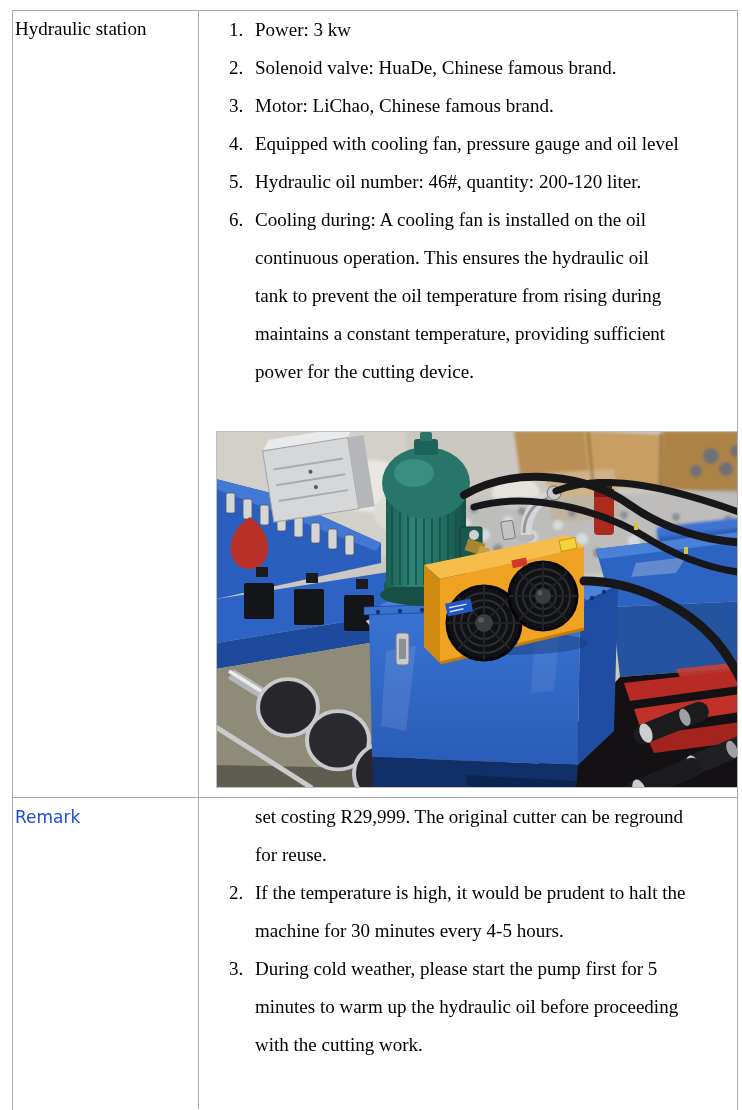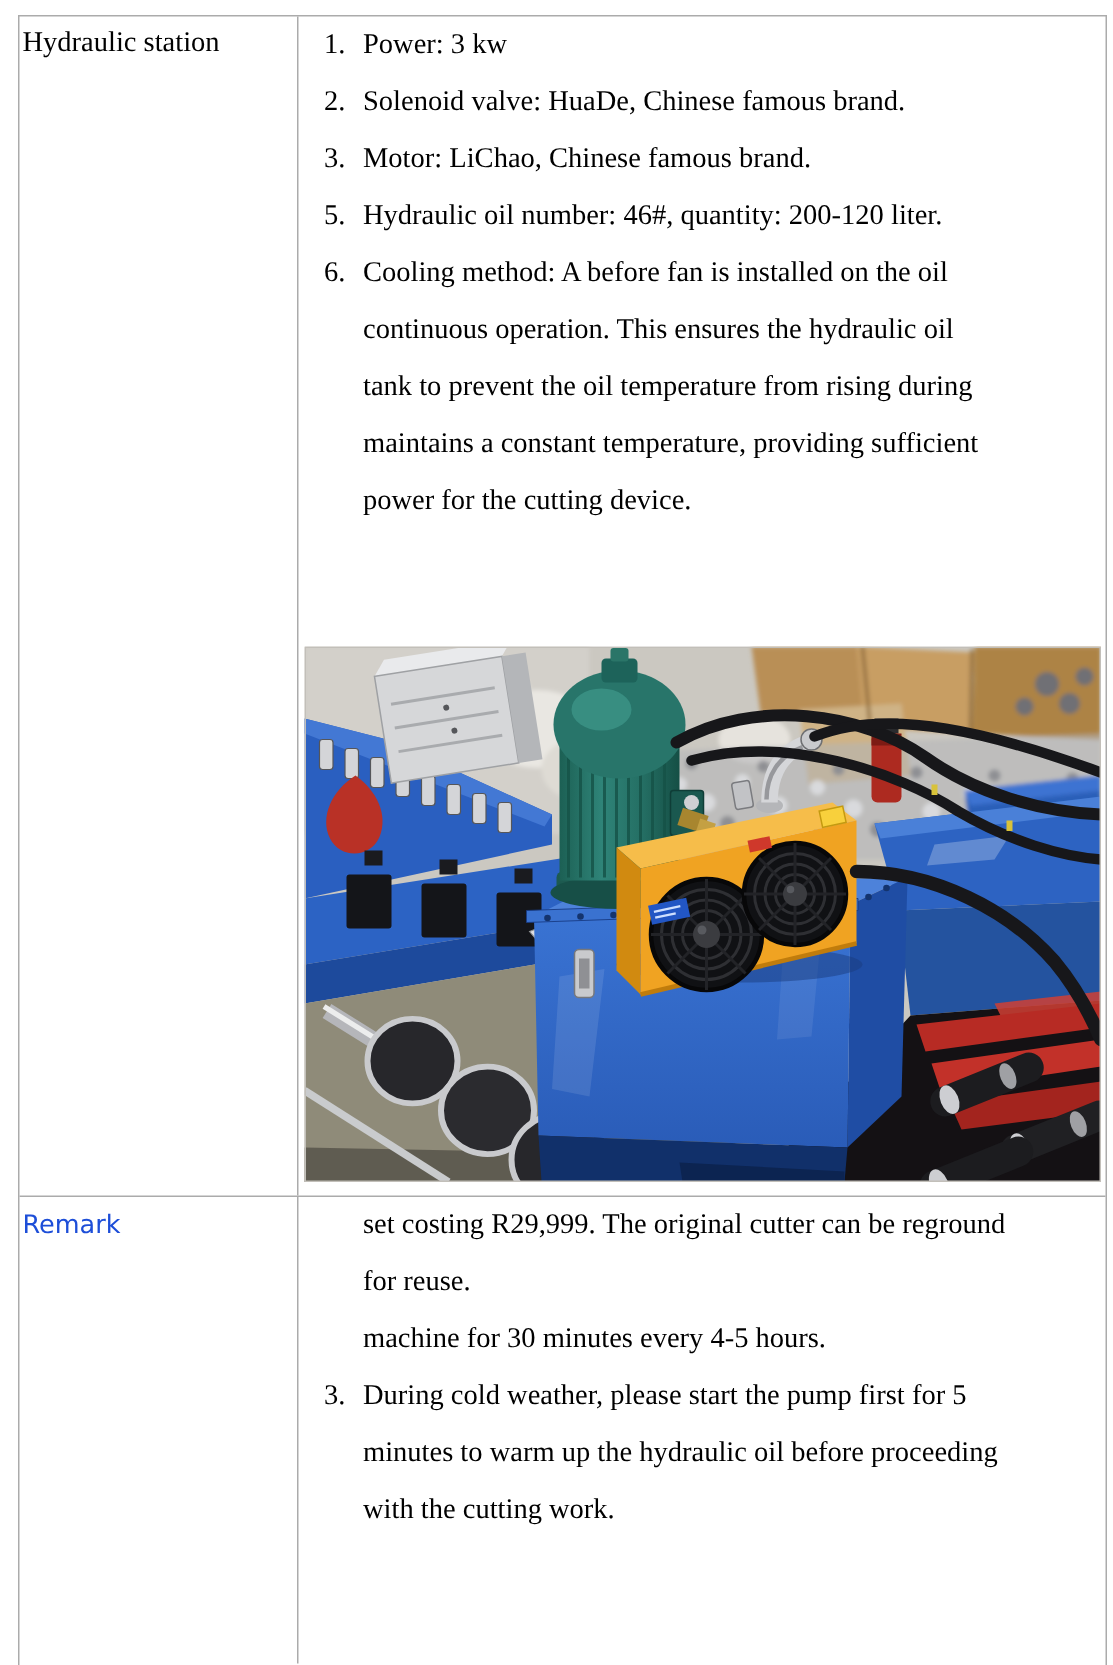--- a/index.html
+++ b/index.html
@@ -6,21 +6,21 @@
   body{
     width:742px;height:1110px;overflow:hidden;background:#ffffff;
     font-family:"Liberation Serif","DejaVu Serif",serif;
     position:relative;
   }
   .spec-table{
     position:absolute;left:12px;top:10px;width:726px;height:1100px;
     border-top:1px solid #ababab;border-left:1px solid #ababab;border-right:1px solid #ababab;
     box-sizing:border-box;
   }
-  .t-row{display:flex;box-sizing:border-box;}
+  .t-row{display:flex;box-sizing:border-box;gap:13px;}
   .t-row.row-1{height:787px;border-bottom:1px solid #ababab;}
   .t-row.row-2{height:311px;}
   .label-cell{
     width:186px;flex:0 0 186px;border-right:1px solid #ababab;box-sizing:border-box;
     padding:3px 4px 0 2px;
   }
   .content-cell{flex:1 1 auto;box-sizing:border-box;overflow:hidden;position:relative;}
   .label-serif{font-size:19px;line-height:30px;color:#000;}
   .label-sans{font-family:"DejaVu Sans","Liberation Sans",sans-serif;font-size:17px;line-height:26px;color:#1d4ed8;padding-top:3px;}
   .olist{margin:0;padding:0;}
@@ -41,22 +41,23 @@
 
   <div class="t-row row-1">
     <div class="label-cell">
       <div class="label-serif">Hydraulic station</div>
     </div>
     <div class="content-cell">
       <div class="olist row1-list">
         <div class="li"><span class="num">1.</span><span>Power: 3 kw</span></div>
         <div class="li"><span class="num">2.</span><span>Solenoid valve: HuaDe, Chinese famous brand.</span></div>
         <div class="li"><span class="num">3.</span><span>Motor: LiChao, Chinese famous brand.</span></div>
+        <div class="li"><span class="num">4.</span><span>Equipped with cooling fan, pressure gauge and oil level</span></div>
         <div class="li"><span class="num">5.</span><span>Hydraulic oil number: 46#, quantity: 200-120 liter.</span></div>
-        <div class="li"><span class="num">6.</span><span>Cooling method: A before fan is installed on the oil</span></div>
+        <div class="li"><span class="num">6.</span><span>Cooling during: A cooling fan is installed on the oil</span></div>
         <div class="li cont"><span>continuous operation. This ensures the hydraulic oil</span></div>
         <div class="li cont"><span>tank to prevent the oil temperature from rising during</span></div>
         <div class="li cont"><span>maintains a constant temperature, providing sufficient</span></div>
         <div class="li cont"><span>power for the cutting device.</span></div>
       </div>
 
       <div class="photo-wrap" title="Hydraulic power station: blue oil tank with teal electric motor and orange twin-fan oil cooler mounted on top, inside a roll-forming machine workshop">
         <svg width="531" height="357" viewBox="0 0 531 357" xmlns="http://www.w3.org/2000/svg" role="img">
           <defs>
             <linearGradient id="motorGrad" x1="0" y1="0" x2="1" y2="0">
@@ -343,20 +344,21 @@
   </div>
 
   <div class="t-row row-2">
     <div class="label-cell">
       <div class="label-sans">Remark</div>
     </div>
     <div class="content-cell">
       <div class="olist">
         <div class="li cont"><span>set costing R29,999. The original cutter can be reground</span></div>
         <div class="li cont"><span>for reuse.</span></div>
+        <div class="li"><span class="num">2.</span><span>If the temperature is high, it would be prudent to halt the</span></div>
         <div class="li cont"><span>machine for 30 minutes every 4-5 hours.</span></div>
         <div class="li"><span class="num">3.</span><span>During cold weather, please start the pump first for 5</span></div>
         <div class="li cont"><span>minutes to warm up the hydraulic oil before proceeding</span></div>
         <div class="li cont"><span>with the cutting work.</span></div>
       </div>
     </div>
   </div>
 
 </div>
 

